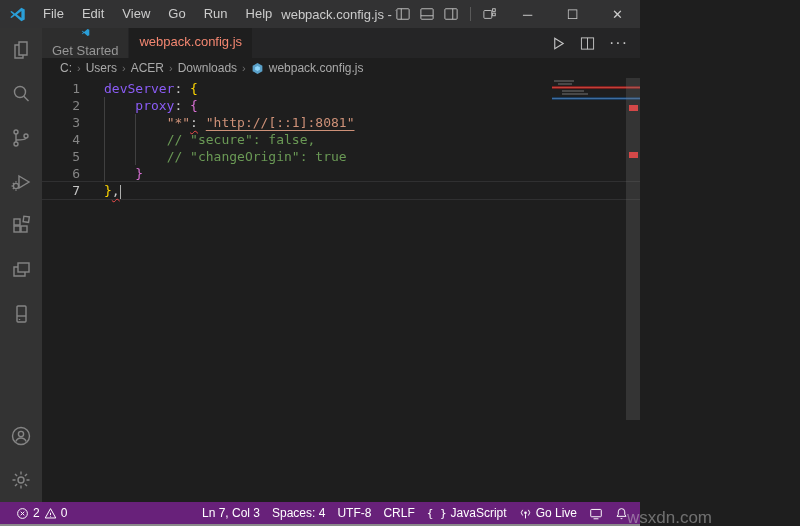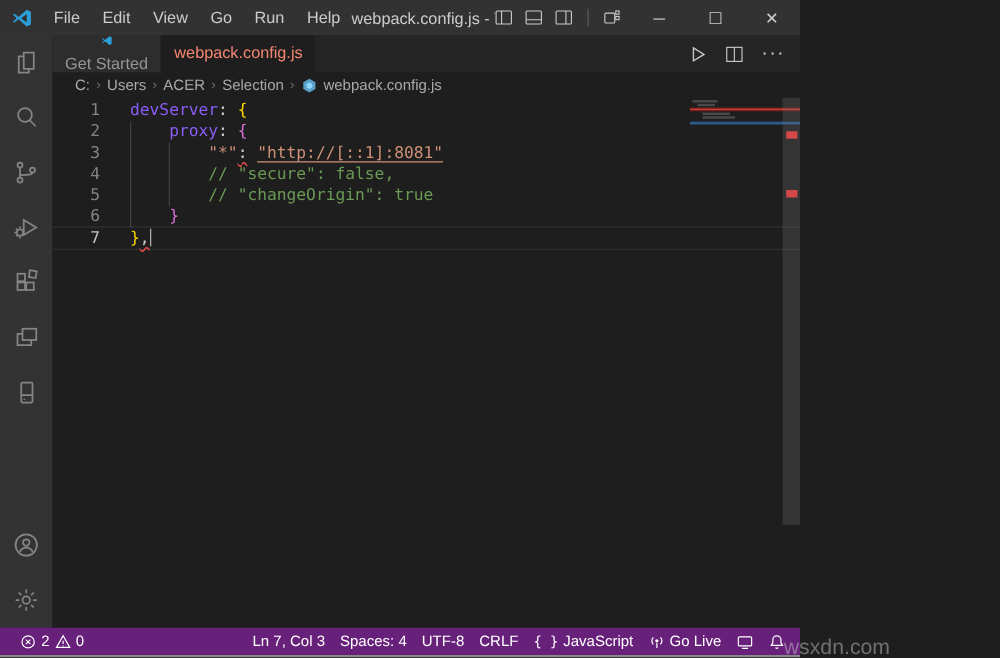--- a/index.html
+++ b/index.html
@@ -234,21 +234,21 @@
         </div>
       </div>
 
       <div class="breadcrumb">
           <span class="crumb">C:</span>
           <span class="crumb-sep">›</span>
           <span class="crumb">Users</span>
           <span class="crumb-sep">›</span>
           <span class="crumb">ACER</span>
           <span class="crumb-sep">›</span>
-          <span class="crumb">Selection</span>
+          <span class="crumb">Downloads</span>
           <span class="crumb-sep">›</span>
           <span class="crumb-file">
             <svg width="13" height="13" viewBox="0 0 24 24">
               <path d="M12 2l9 5v10l-9 5-9-5V7z" fill="#5aa0c8"></path>
               <path d="M12 7.2 16.4 9.6v4.8L12 16.8 7.6 14.4V9.6z" fill="#8ed6fb"></path>
             </svg>
             <span>webpack.config.js</span>
           </span>
         </div>
 

